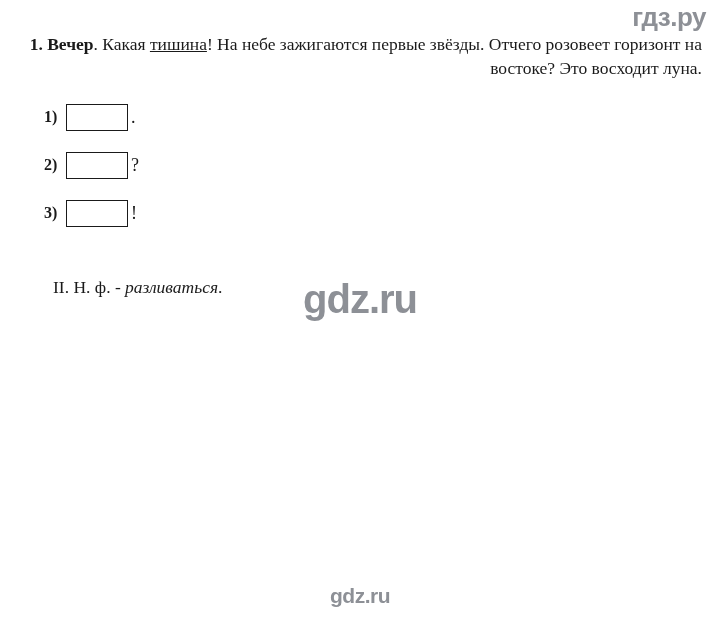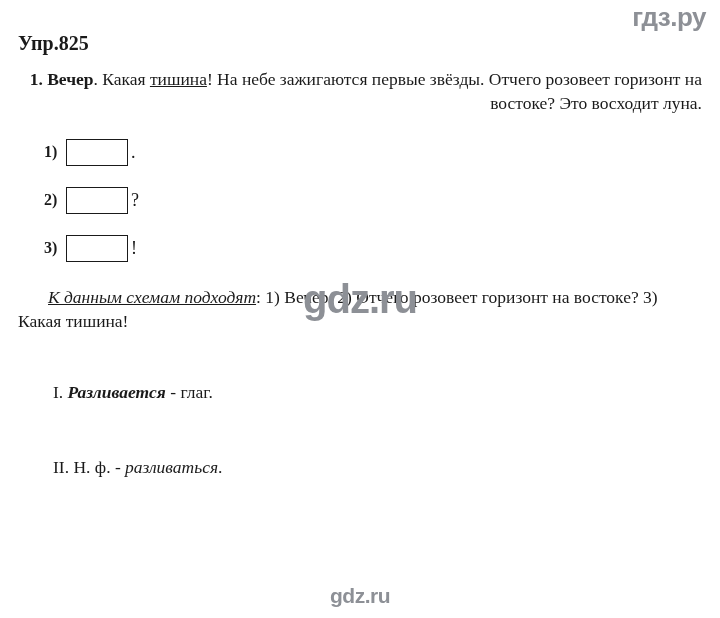--- a/index.html
+++ b/index.html
@@ -138,21 +138,20 @@
 </style>
 </head>
 <body>
 
 <div class="page">
 
   <div class="logo-top">гдз.ру</div>
 
   <div class="content">
 
-    <div class="exercise-title">Упр.825</div>
 
     <p class="para">
       <span class="num">1.</span>
       <span class="b">Вечер</span><span>. Какая </span><span class="u">тишина</span><span>! На небе зажигаются первые звёзды. Отчего розовеет горизонт на востоке? Это восходит луна.</span>
     </p>
 
 
     <div class="schemes">
       <div class="scheme-row">
         <span class="scheme-label">1)</span>
@@ -164,28 +163,22 @@
         <span class="scheme-box"></span>
         <span class="scheme-punct">?</span>
       </div>
       <div class="scheme-row">
         <span class="scheme-label">3)</span>
         <span class="scheme-box"></span>
         <span class="scheme-punct">!</span>
       </div>
     </div>
 
-    <div class="answer-block">
-      <span class="lead">К данным схемам подходят</span><span>: 1) Вечер. 2) Отчего розовеет горизонт на востоке? 3) Какая тишина!</span>
-    </div>
 
     <div class="analysis">
-      <div class="line">
-        <span>I. </span><span class="bi">Разливается</span><span> - глаг.</span>
-      </div>
       <div class="line">
         <span>II. Н. ф. - </span><span class="i">разливаться</span><span>.</span>
       </div>
 
     </div>
 
   </div>
 
   <div class="watermark">gdz.ru</div>
   <div class="logo-bottom">gdz.ru</div>

